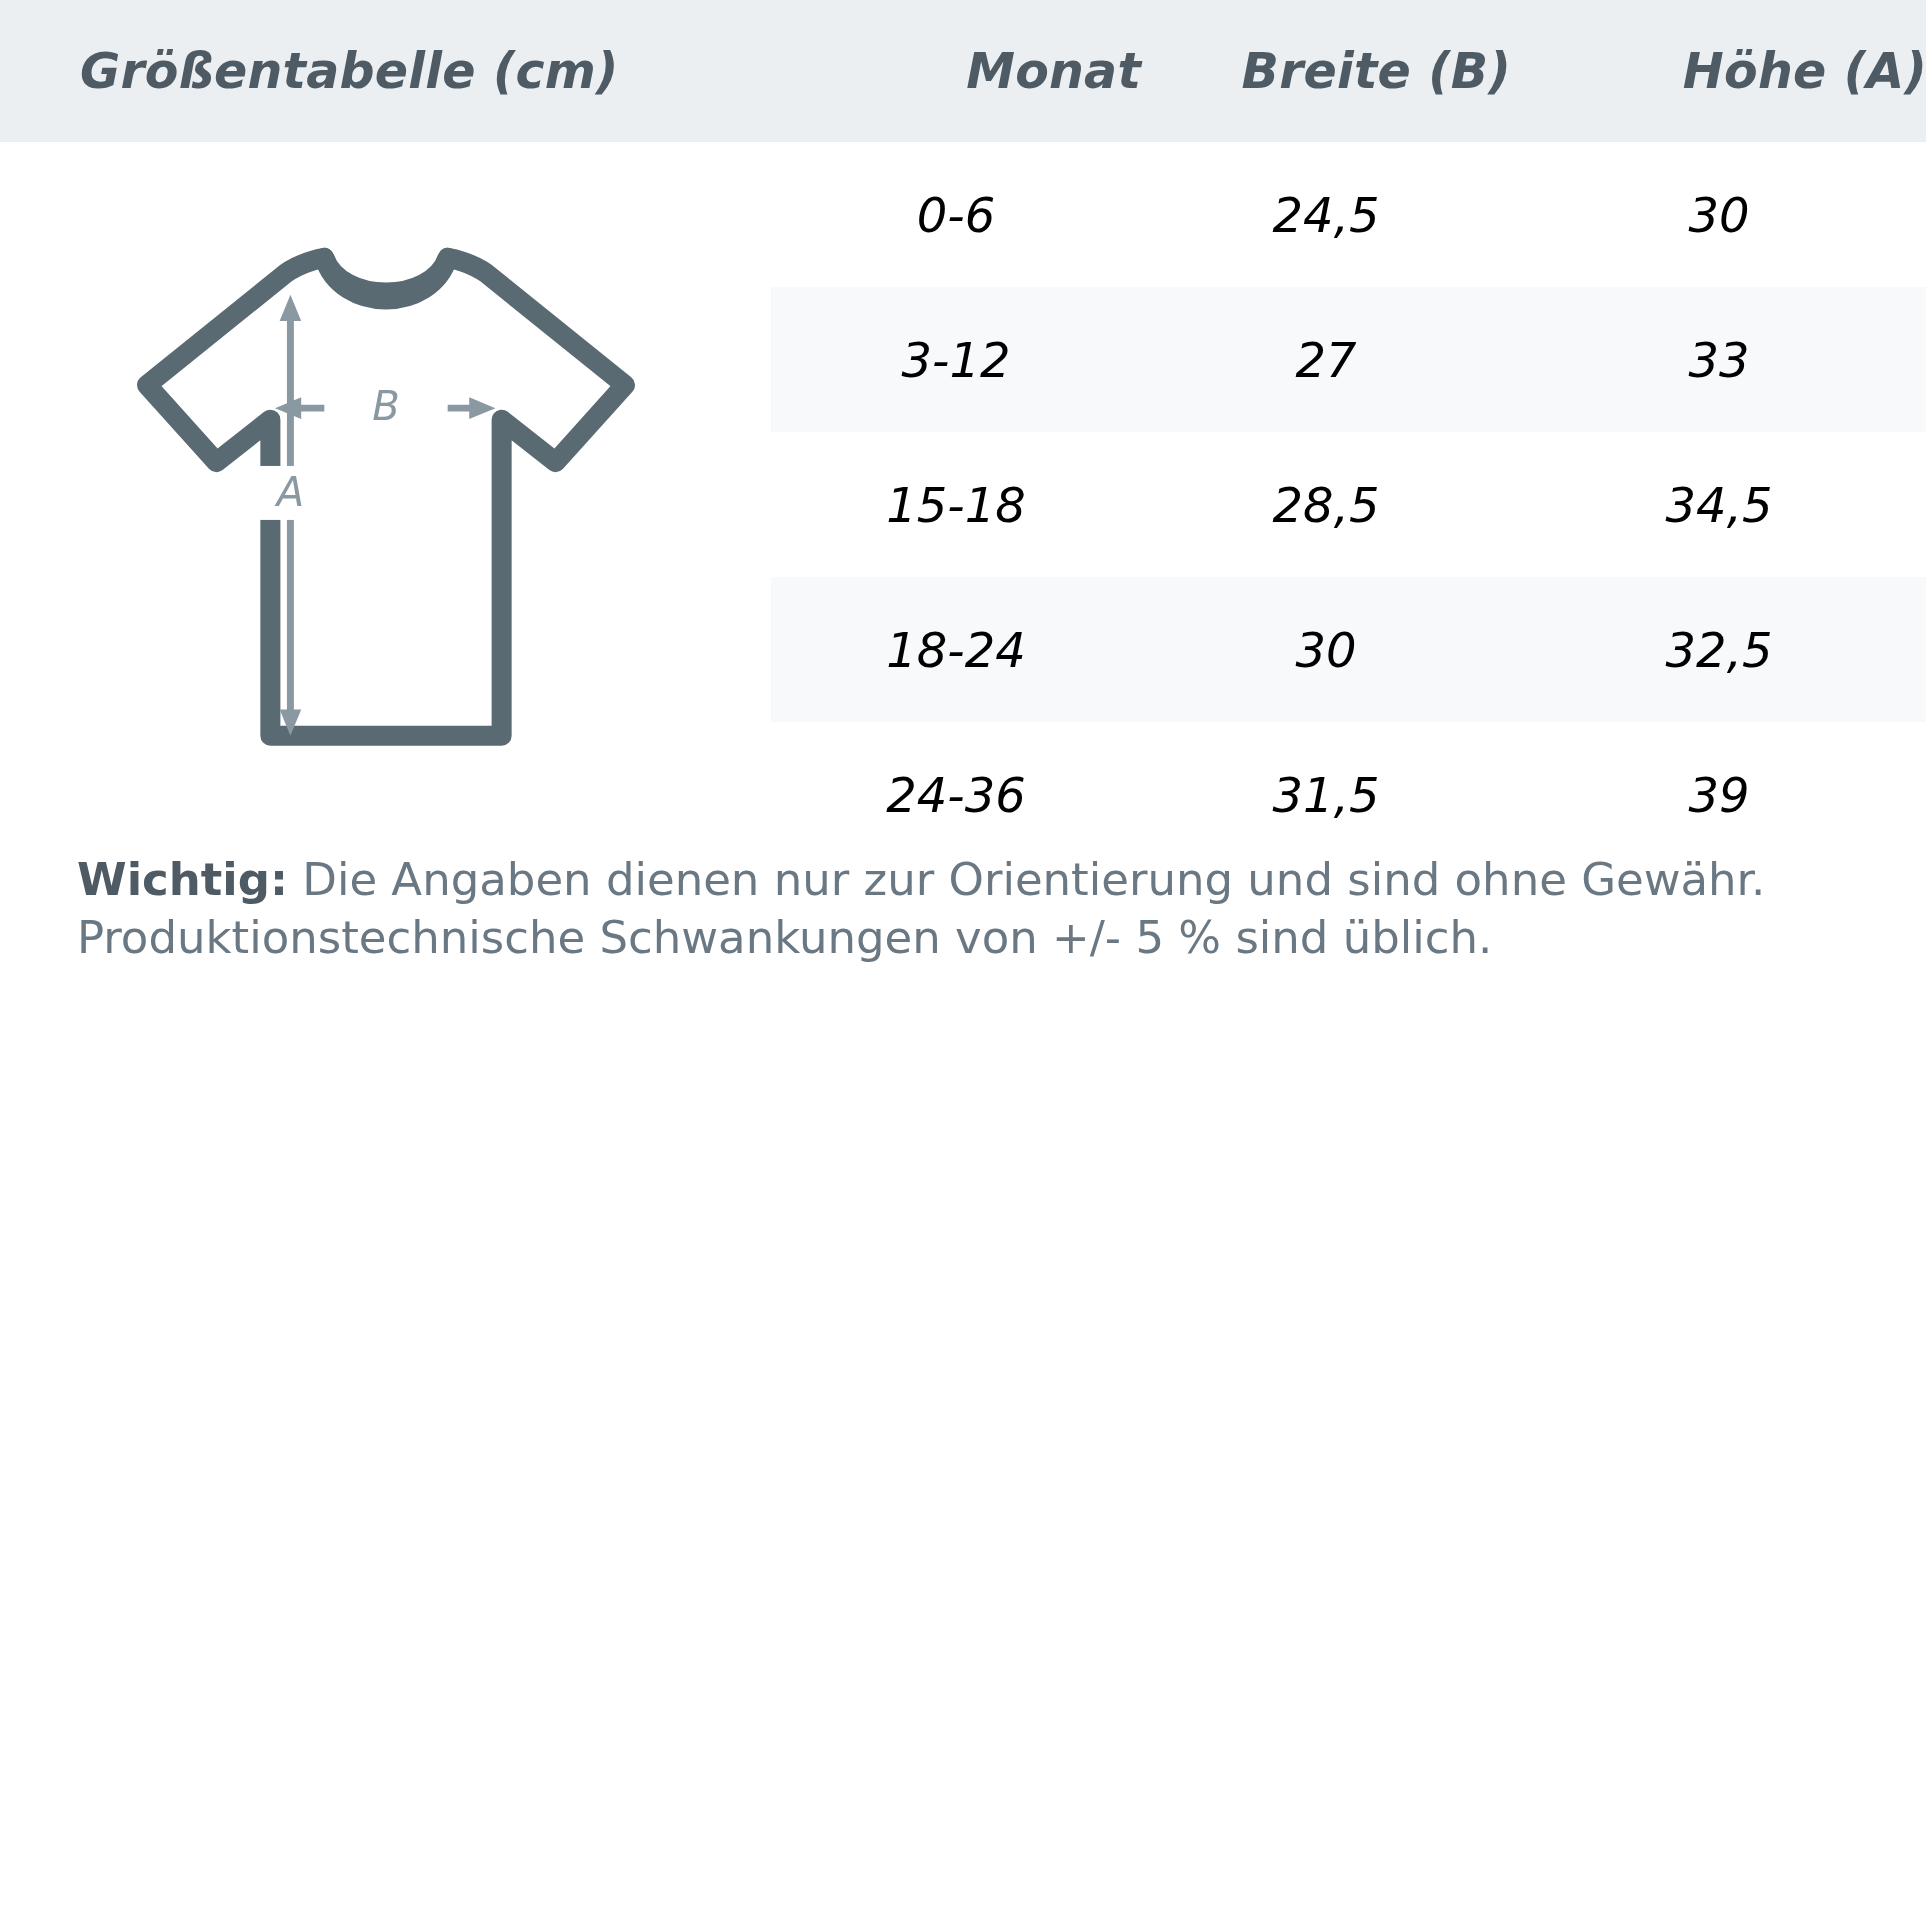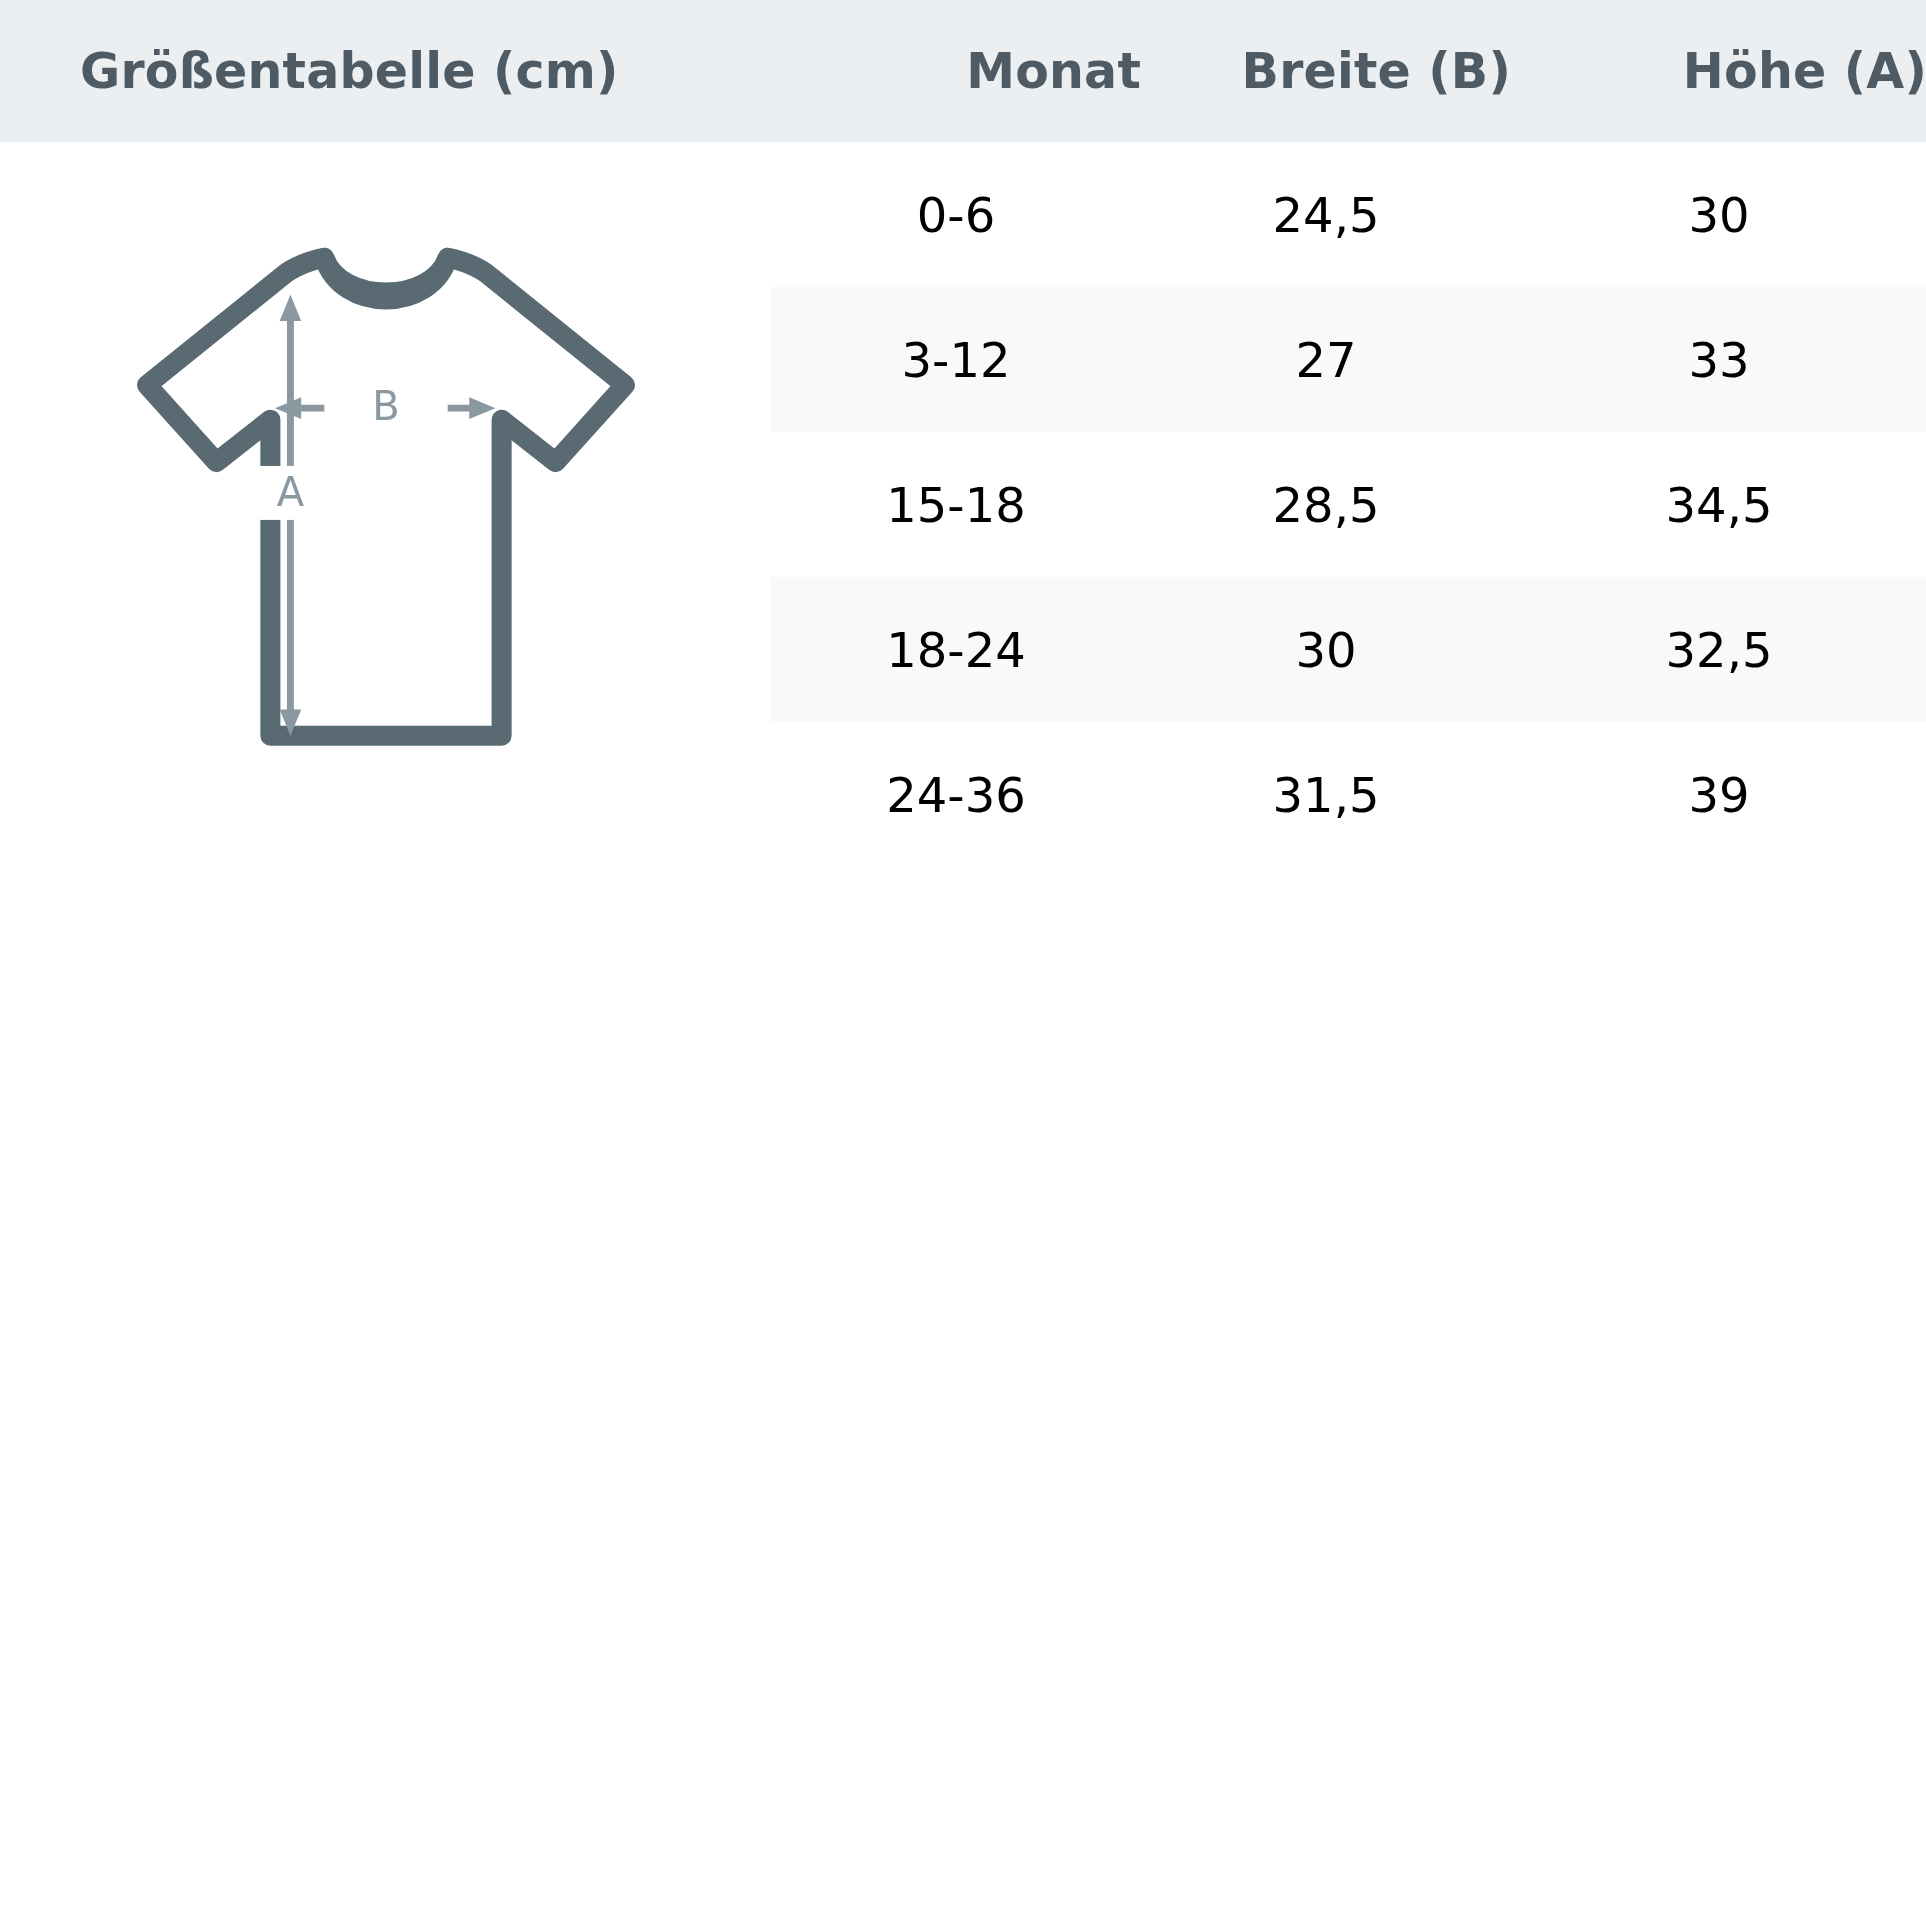--- a/index.html
+++ b/index.html
@@ -20,20 +20,21 @@
     position: relative;
     background: #ffffff;
   }
 
   
   .table-wrap {
     position: absolute;
     left: 0;
     top: 0;
     width: 1652px;
+    font-style: italic;
   }
   table.size-table {
     width: 1926px;
     border-collapse: collapse;
     table-layout: fixed;
   }
   table.size-table col.c-label { width: 771px; }
   table.size-table col.c-month { width: 370px; }
   table.size-table col.c-width { width: 370px; }
   table.size-table col.c-height { width: 416px; }
@@ -177,15 +178,18 @@
         </tr>
         <tr>
           <td>24-36</td>
           <td>31,5</td>
           <td>39</td>
         </tr>
       </tbody>
     </table>
   </div>
 
+  <div class="note">
+    <b>Wichtig:</b><span> Die Angaben dienen nur zur Orientierung und sind ohne Gewähr. Produktionstechnische Schwankungen von +/- 5 % sind üblich.</span>
+  </div>
 
 </div>
 
 
 </body></html>

